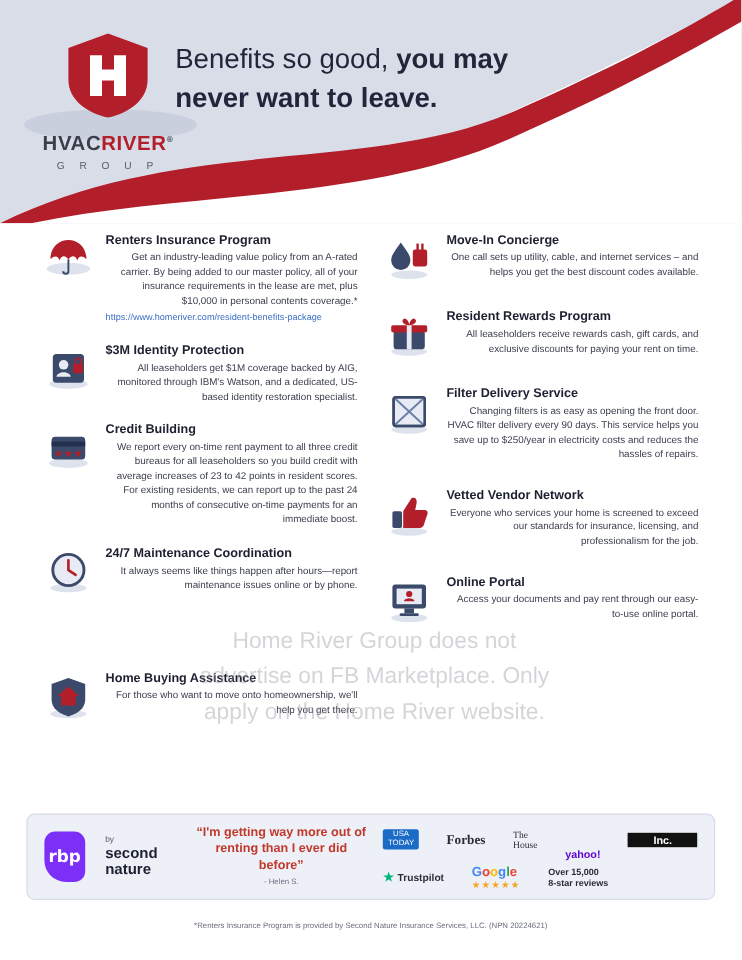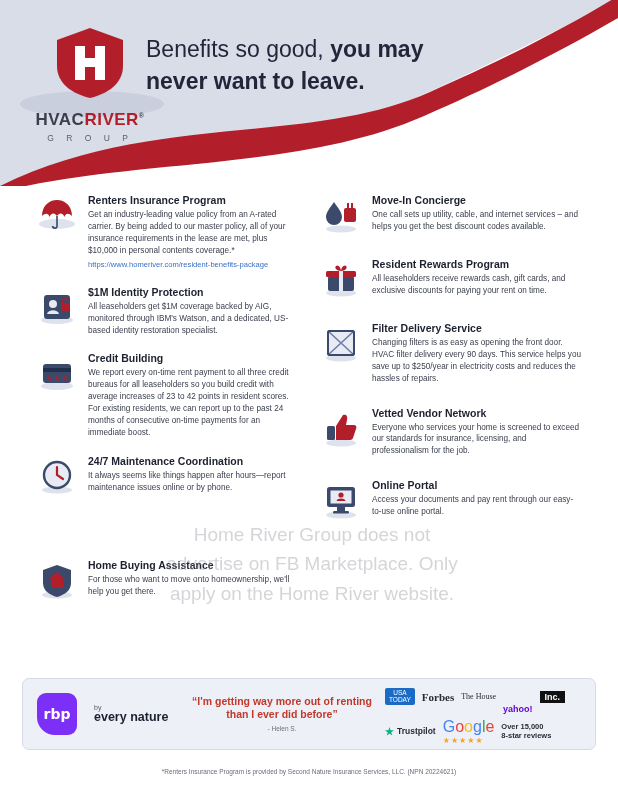--- a/index.html
+++ b/index.html
@@ -99,20 +99,21 @@
   .item-title {
     font-size: 10.5px;
     font-weight: bold;
     color: #1d2030;
     margin-bottom: 3px;
   }
   .item-text {
     font-size: 8.2px;
     line-height: 1.45;
     color: #3c404f;
+    text-align: right;
   }
   .item-link {
     display: block;
     font-size: 7.6px;
     line-height: 1.35;
     color: #3a6fc4;
     word-break: break-all;
     margin-top: 3px;
     text-decoration: none;
   }
@@ -154,33 +155,33 @@
     display: block;
     font-size: 6.5px;
     font-weight: normal;
     color: #6b6f7d;
     margin-top: 3px;
   }
   .press { flex: 1; padding-left: 10px; }
   .press-row {
     display: flex;
     align-items: center;
-    gap: 7px;
+    gap: 23px;
     margin-bottom: 4px;
     font-size: 9px;
     color: #2b2b35;
   }
   .usatoday { color:#fff; background:#1a6bc6; padding:2px 4px; border-radius:2px; font-size:6.5px; line-height:1.05; text-align:center; }
   .forbes { font-family: "Liberation Serif", serif; font-weight: bold; font-size: 11px; }
   .thehouse { font-family: "Liberation Serif", serif; font-size: 8px; }
   .yahoo { color:#5f01d1; font-weight:bold; font-size:9px;margin-top:24px; }
-  .inc { background:#111; color:#fff; font-weight:bold; font-size:9px; padding:1px 5px; }
+  .inc { background:#111; color:#fff; font-weight:bold; font-size:9px; padding:1px 21px; }
   .trustpilot { display:flex; align-items:center; gap:3px; font-size:8.5px; font-weight:bold; }
   .star { color:#00b67a; font-size:10px; }
-  .google { font-size:16px; font-weight:normal; }
+  .google { font-size:11px; font-weight:bold; }
   .g-b { color:#4285F4; } .g-r { color:#EA4335; } .g-y { color:#FBBC05; } .g-g { color:#34A853; }
   .gstars { color:#f5a623; font-size:8px; letter-spacing:1px; }
   .reviews { font-size:7.5px; font-weight:bold; color:#2b2b35; line-height:1.25; }
 
   .disclaimer {
     position: absolute;
     left: 0; top: 768px;
     width: 618px;
     text-align: center;
     font-size: 6.5px;
@@ -242,21 +243,21 @@
         <svg viewBox="0 0 42 42" width="42" height="42">
           <ellipse cx="21" cy="34" rx="16" ry="4" fill="#cfd6e4" opacity=".7"></ellipse>
           <rect x="8" y="9" width="26" height="24" rx="3" fill="#3b4a6b"></rect>
           <circle cx="17" cy="18" r="4" fill="#e8ebf3"></circle>
           <path d="M11,28 C12,23 22,23 23,28 Z" fill="#e8ebf3"></path>
           <rect x="25" y="17" width="8" height="8" rx="1.5" fill="#b31e2b"></rect>
           <path d="M26.6,17 v-2 a2.4,2.4 0 0 1 4.8,0 v2" fill="none" stroke="#b31e2b" stroke-width="1.4"></path>
         </svg>
       </div>
       <div class="item-body">
-        <div class="item-title">$1M Identity Protection</div>
+        <div class="item-title">$3M Identity Protection</div>
         <div class="item-text">All leaseholders get $1M coverage backed by AIG, monitored through IBM's Watson, and a dedicated, US-based identity restoration specialist.</div>
       </div>
     </div>
 
     <div class="item">
       <div class="item-icon">
         <svg viewBox="0 0 42 42" width="42" height="42">
           <ellipse cx="21" cy="34" rx="16" ry="4" fill="#cfd6e4" opacity=".7"></ellipse>
           <rect x="7" y="12" width="28" height="19" rx="3" fill="#3b4a6b"></rect>
           <rect x="7" y="16" width="28" height="4" fill="#22304d"></rect>
@@ -388,21 +389,21 @@
   <div>Home River Group does not</div>
   <div>advertise on FB Marketplace. Only</div>
   <div>apply on the Home River website.</div>
 </div>
 
 <div class="footer-card">
   <div class="rbp-logo">
     <div class="rbp-mark">rbp</div>
     <div>
       <div class="rbp-by">by</div>
-      <div class="rbp-sn">every nature</div>
+      <div class="rbp-sn">second nature</div>
     </div>
   </div>
 
   <div class="quote">
     <span>“I'm getting way more out of renting than I ever did before”</span>
     <span class="by">- Helen S.</span>
   </div>
 
   <div class="press">
     <div class="press-row">

